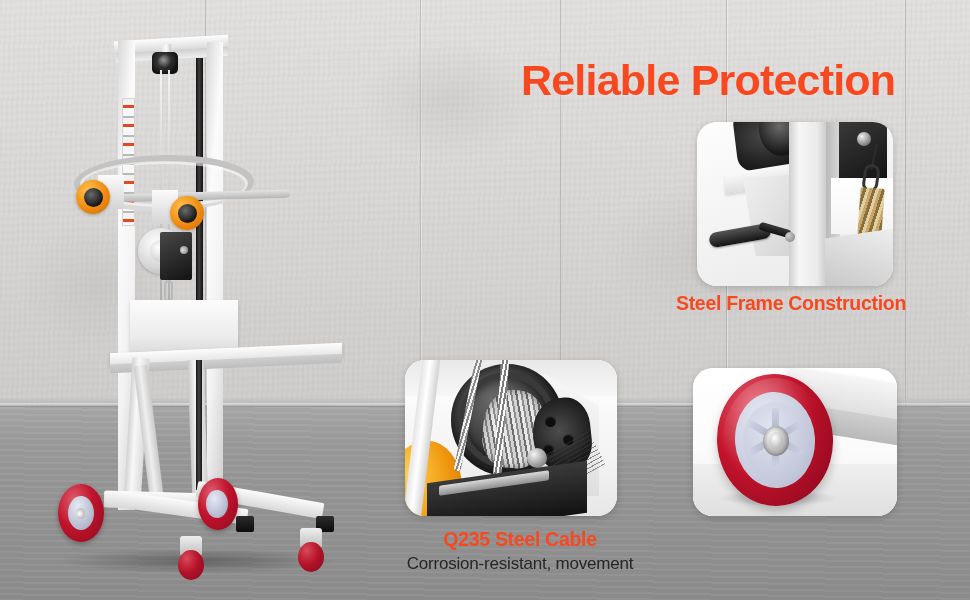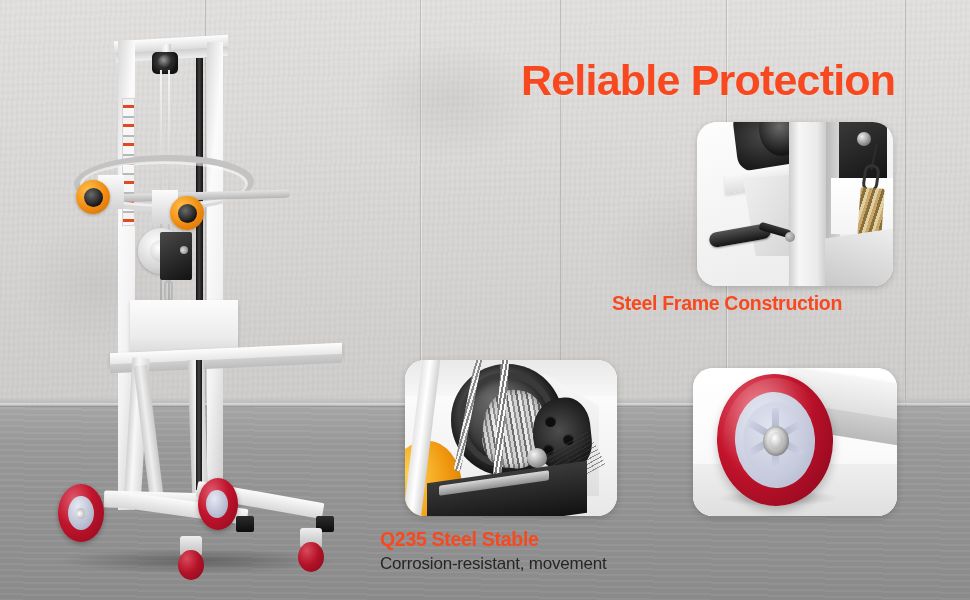--- a/index.html
+++ b/index.html
@@ -66,21 +66,21 @@
     position:absolute;
     border-radius:20px;
     overflow:hidden;
     background:#fbfbfb;
     box-shadow:0 2px 7px rgba(0,0,0,.18);
   }
   .inset-frame  { left:697px; top:122px;  width:196px; height:164px; }
   .inset-cable  { left:405px; top:360px;  width:212px; height:156px; }
   .inset-wheel  { left:693px; top:368px;  width:204px; height:148px; }
 
-  .cap-block { position:absolute; text-align:left; }
+  .cap-block { position:absolute; text-align:center; }
   .cap-title {
     font-size:19.5px; font-weight:bold; color:#f8481f;
     letter-spacing:-0.3px; white-space:nowrap; line-height:1.15;
   }
   .cap-sub {
     font-size:17px; color:#262626; letter-spacing:-0.2px;
     white-space:nowrap; line-height:1.25; margin-top:3px;
   }
   .cap-frame { left:612px; top:292px;  width:358px; }
   .cap-cable { left:380px; top:528px;  width:280px; }
@@ -632,21 +632,21 @@
     <div class="c-side-h1"></div>
     <div class="c-side-h2"></div>
     <div class="c-side-h3"></div>
     <div class="c-bolt"></div>
     <div class="c-label"></div>
     <div class="c-base"></div>
     <div class="c-rail"></div>
   </div>
 
   <div class="cap-block cap-cable">
-    <div class="cap-title">Q235 Steel Stable</div>
+    <div class="cap-title">Q235 Steel Cable</div>
     <div class="cap-sub">Corrosion-resistant, movement</div>
   </div>
 
   <div class="inset inset-wheel">
     <div class="w-bg"></div>
     <div class="w-floorline"></div>
     <div class="w-leg"></div>
     <div class="w-leg2"></div>
     <div class="w-shadow"></div>
     <div class="w-tire"></div>

